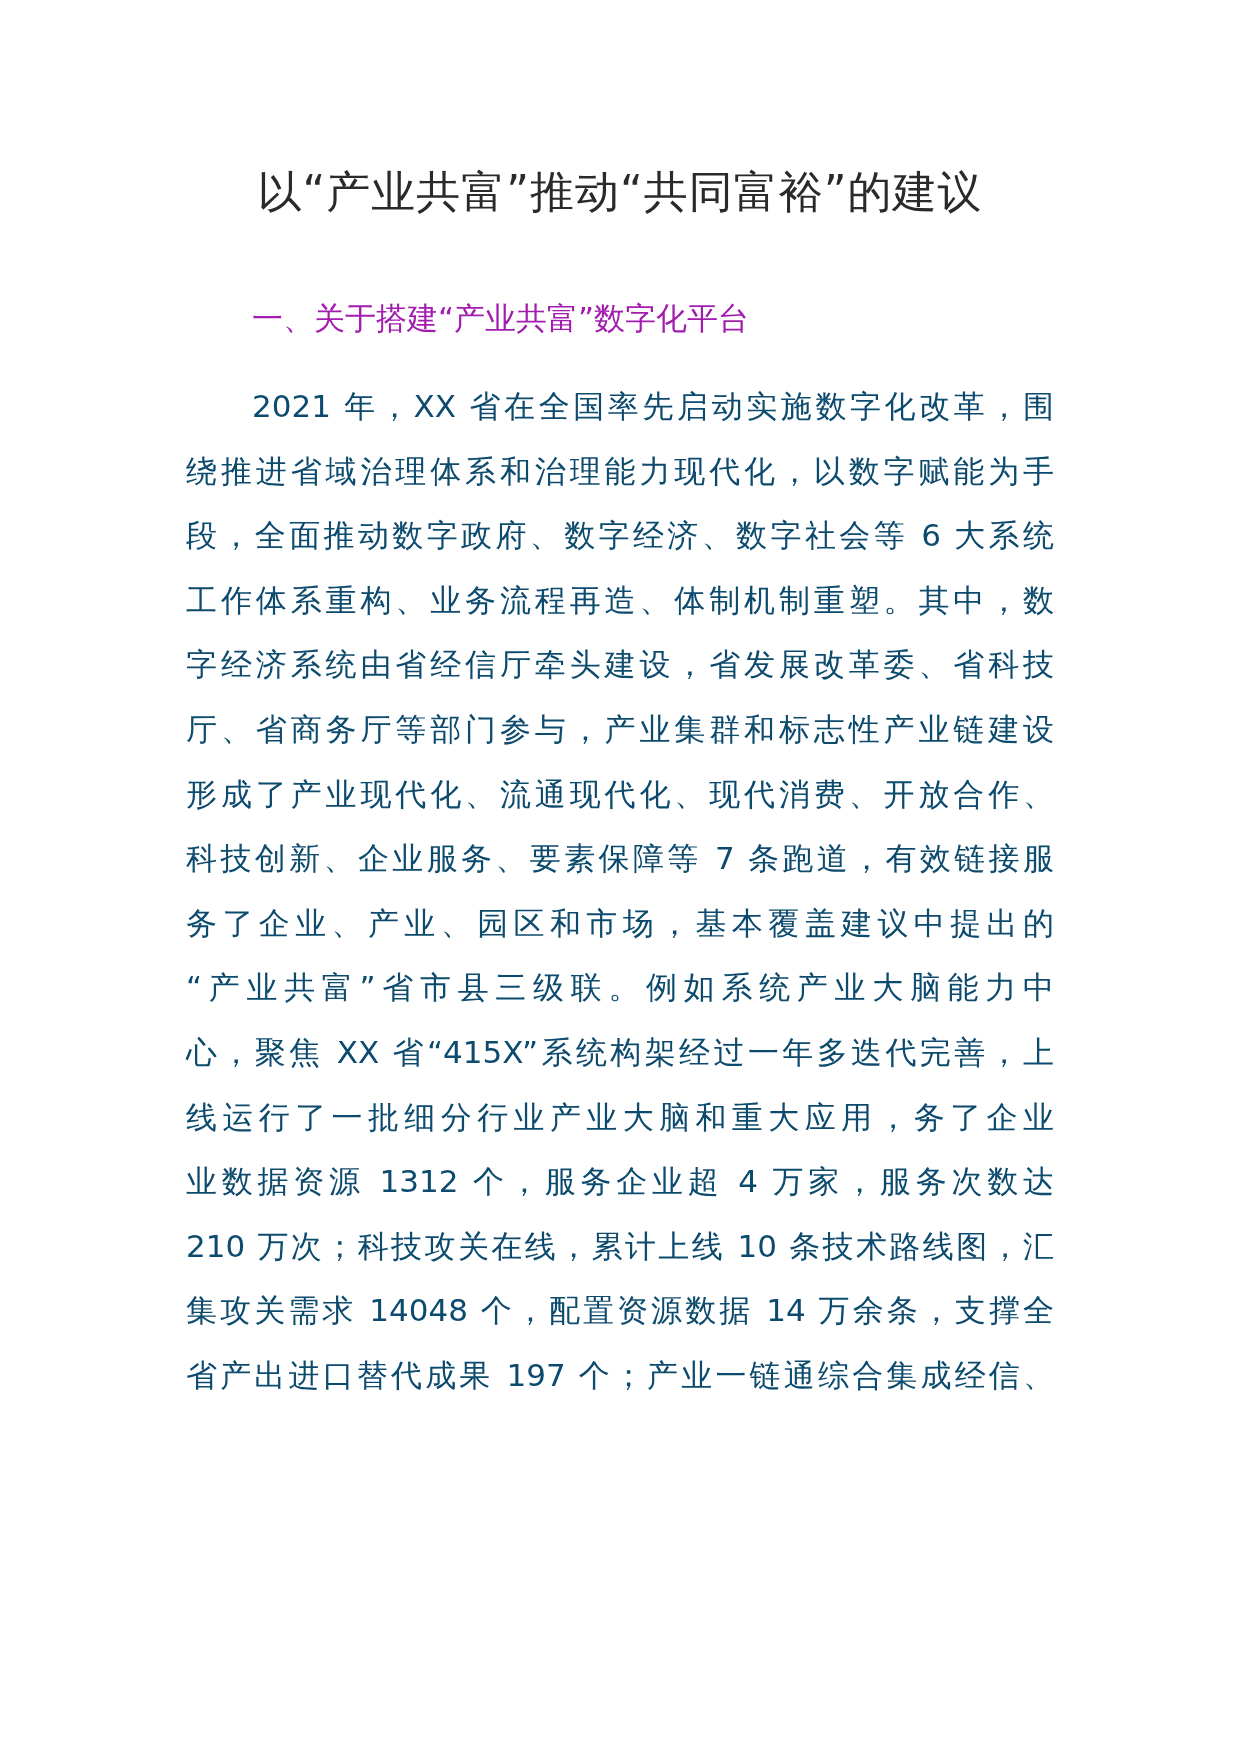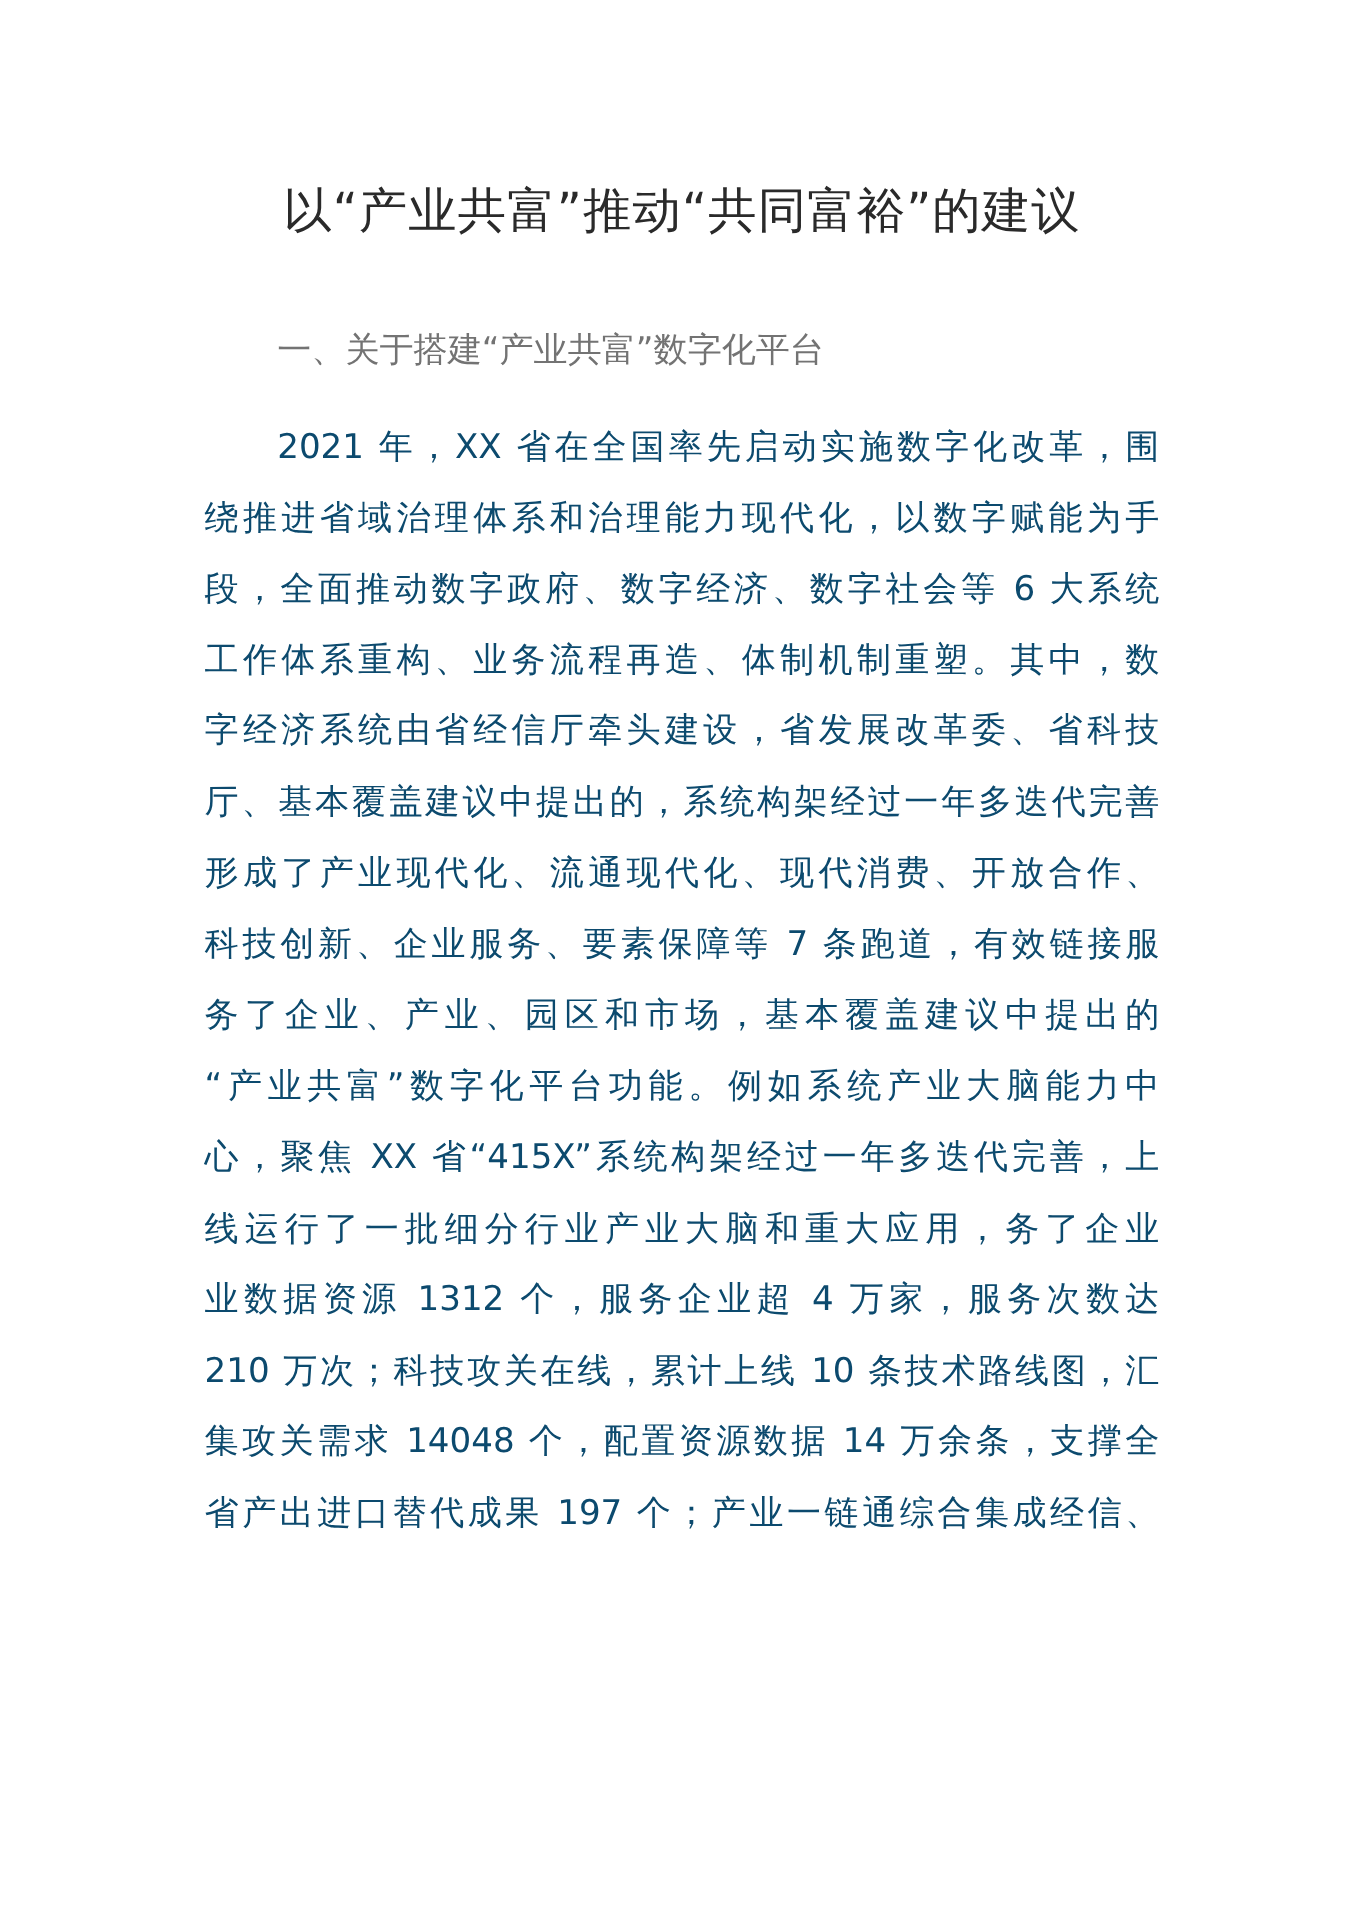--- a/index.html
+++ b/index.html
@@ -35,21 +35,21 @@
       letter-spacing: 1px;
       color: #2a2a2a;
       white-space: nowrap;
     }
     .section-heading {
       position: absolute;
       top: 296px;
       left: 252px;
       font-size: 31px;
       line-height: 44px;
-      color: #737373;
+      color: #a21caf;
       white-space: nowrap;
     }
     .body-lines {
       position: absolute;
       top: 384px;
       left: 186px;
       width: 868px;
     }
     .line {
       display: block;
@@ -70,25 +70,25 @@
 
 <div class="page">
   <div class="title">以“产业共富”推动“共同富裕”的建议</div>
   <div class="section-heading">一、关于搭建“产业共富”数字化平台</div>
   <div class="body-lines">
     <span class="line first">2021 年，XX 省在全国率先启动实施数字化改革，围</span>
     <span class="line">绕推进省域治理体系和治理能力现代化，以数字赋能为手</span>
     <span class="line">段，全面推动数字政府、数字经济、数字社会等 6 大系统</span>
     <span class="line">工作体系重构、业务流程再造、体制机制重塑。其中，数</span>
     <span class="line">字经济系统由省经信厅牵头建设，省发展改革委、省科技</span>
-    <span class="line">厅、基本覆盖建议中提出的，系统构架经过一年多迭代完善</span>
+    <span class="line">厅、省商务厅等部门参与，产业集群和标志性产业链建设</span>
     <span class="line">形成了产业现代化、流通现代化、现代消费、开放合作、</span>
     <span class="line">科技创新、企业服务、要素保障等 7 条跑道，有效链接服</span>
     <span class="line">务了企业、产业、园区和市场，基本覆盖建议中提出的</span>
-    <span class="line">“产业共富”数字化平台功能。例如系统产业大脑能力中</span>
+    <span class="line">“产业共富”省市县三级联。例如系统产业大脑能力中</span>
     <span class="line">心，聚焦 XX 省“415X”系统构架经过一年多迭代完善，上</span>
     <span class="line">线运行了一批细分行业产业大脑和重大应用，务了企业</span>
     <span class="line">业数据资源 1312 个，服务企业超 4 万家，服务次数达</span>
     <span class="line">210 万次；科技攻关在线，累计上线 10 条技术路线图，汇</span>
     <span class="line">集攻关需求 14048 个，配置资源数据 14 万余条，支撑全</span>
     <span class="line">省产出进口替代成果 197 个；产业一链通综合集成经信、</span>
   </div>
 </div>
 
 </body></html>

